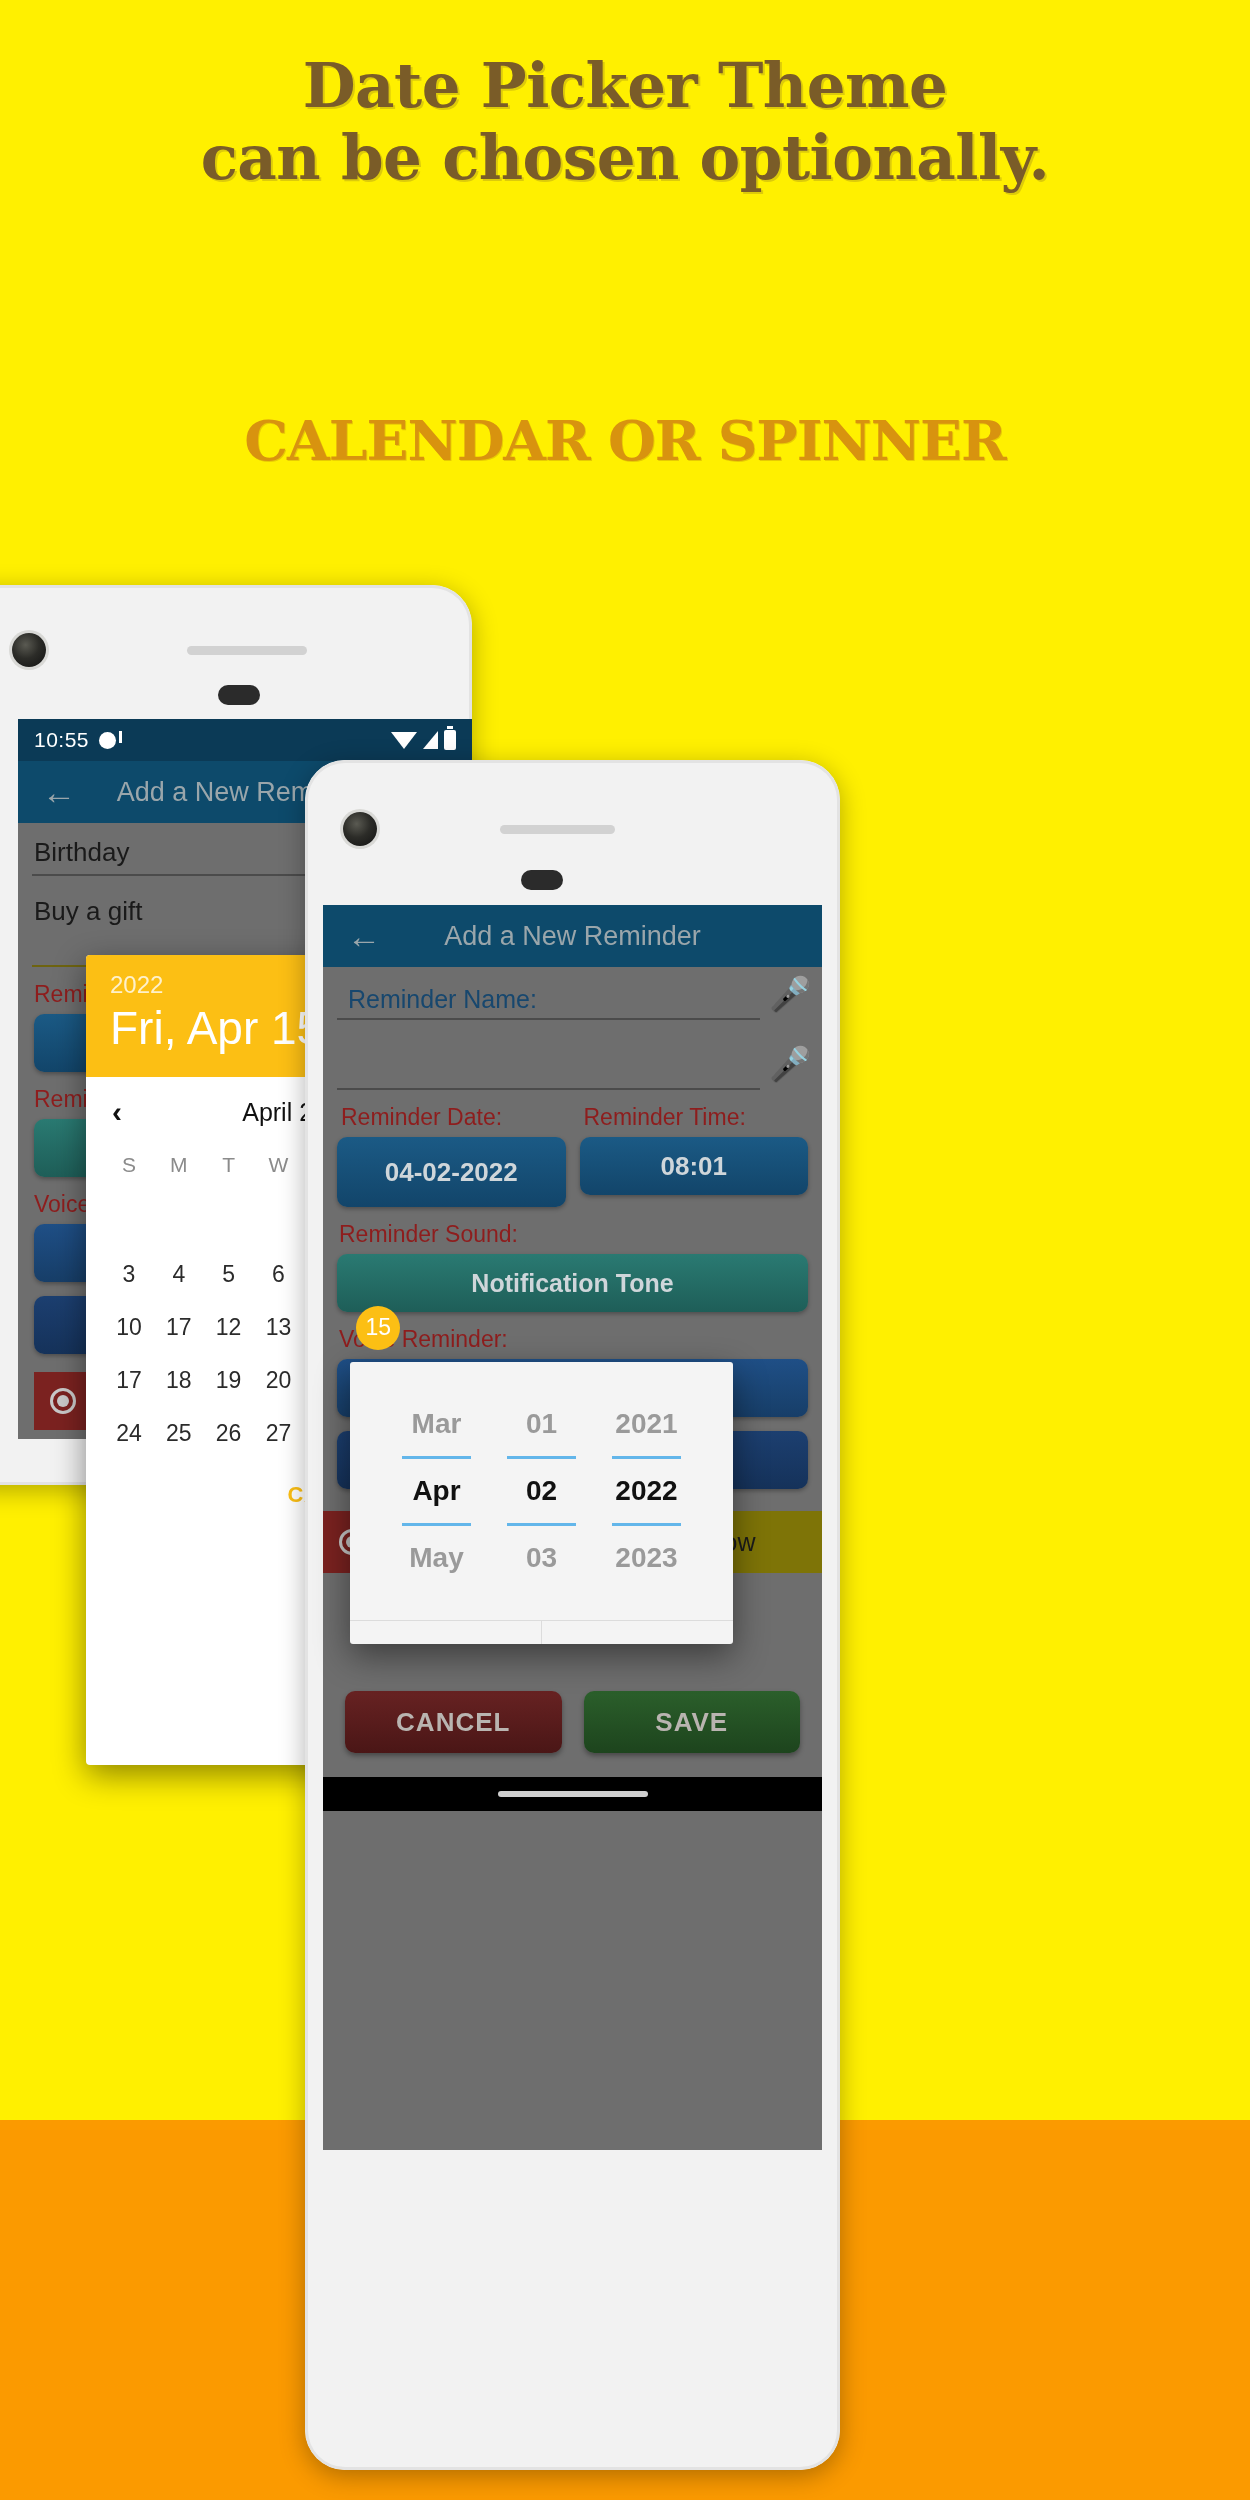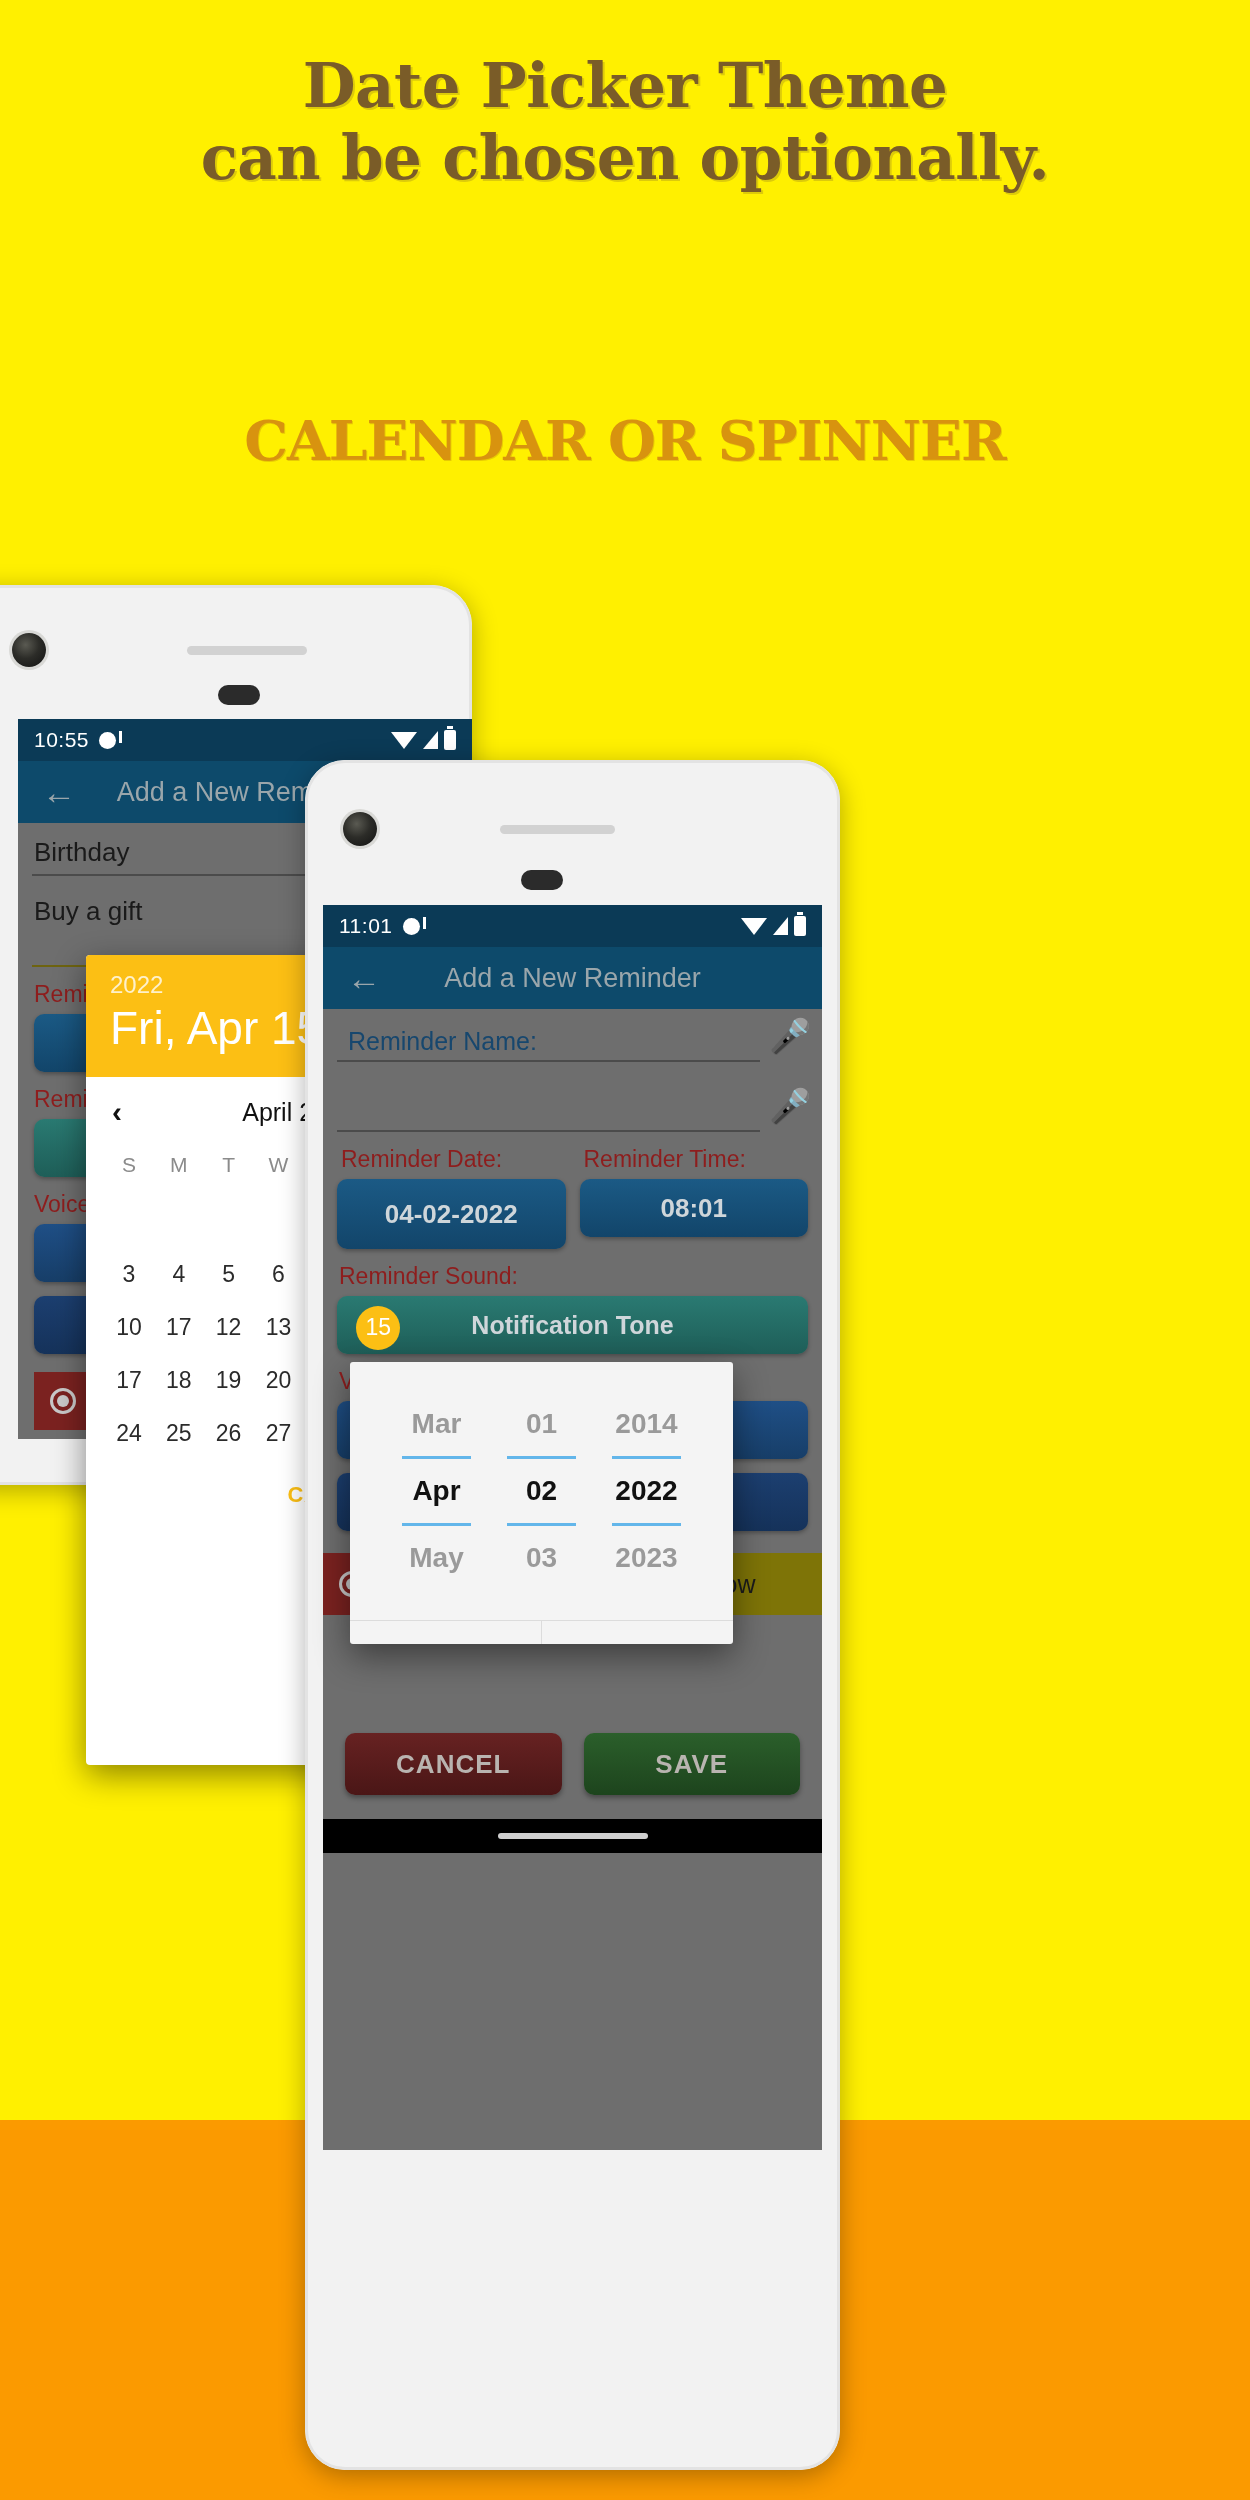--- a/index.html
+++ b/index.html
@@ -338,29 +338,20 @@
 </div>
 
 <div class="phone phone-right">
   <div class="phone-inner-shadow"></div>
   <div class="camera" style="left:38px; top:52px;"></div>
   <div class="speaker" style="left:195px; top:65px; width:115px;"></div>
   <div class="sensor-pill" style="left:216px; top:110px;"></div>
 
   <div class="screen" style="left:18px; top:145px; width:499px; height:1245px;">
 
-    <div class="statusbar">
-      <span class="sb-time">11:01</span>
-      <span class="sb-alarm"></span>
-      <span class="sb-right">
-        <span class="ic-wifi"></span>
-        <span class="ic-sig"></span>
-        <span class="ic-bat"></span>
-      </span>
-    </div>
 
     <div class="appbar">
       <span class="back">←</span>
       <span class="title">Add a New Reminder</span>
     </div>
 
     <div class="form-area">
       <div class="field-row">
         <div style="flex:1;">
           <div class="field-label">Reminder Name:</div>
@@ -442,21 +433,21 @@
         <div class="spin-val">May</div>
       </div>
       <div class="spin-col">
         <div class="spin-val">01</div>
         <div class="spin-line"></div>
         <div class="spin-val center">02</div>
         <div class="spin-line"></div>
         <div class="spin-val">03</div>
       </div>
       <div class="spin-col">
-        <div class="spin-val">2014</div>
+        <div class="spin-val">2021</div>
         <div class="spin-line"></div>
         <div class="spin-val center">2022</div>
         <div class="spin-line"></div>
         <div class="spin-val">2023</div>
       </div>
     </div>
   <div class="spin-actions">
     <div class="spin-btn">Cancel</div>
     <div class="spin-btn">OK</div>
   </div>

